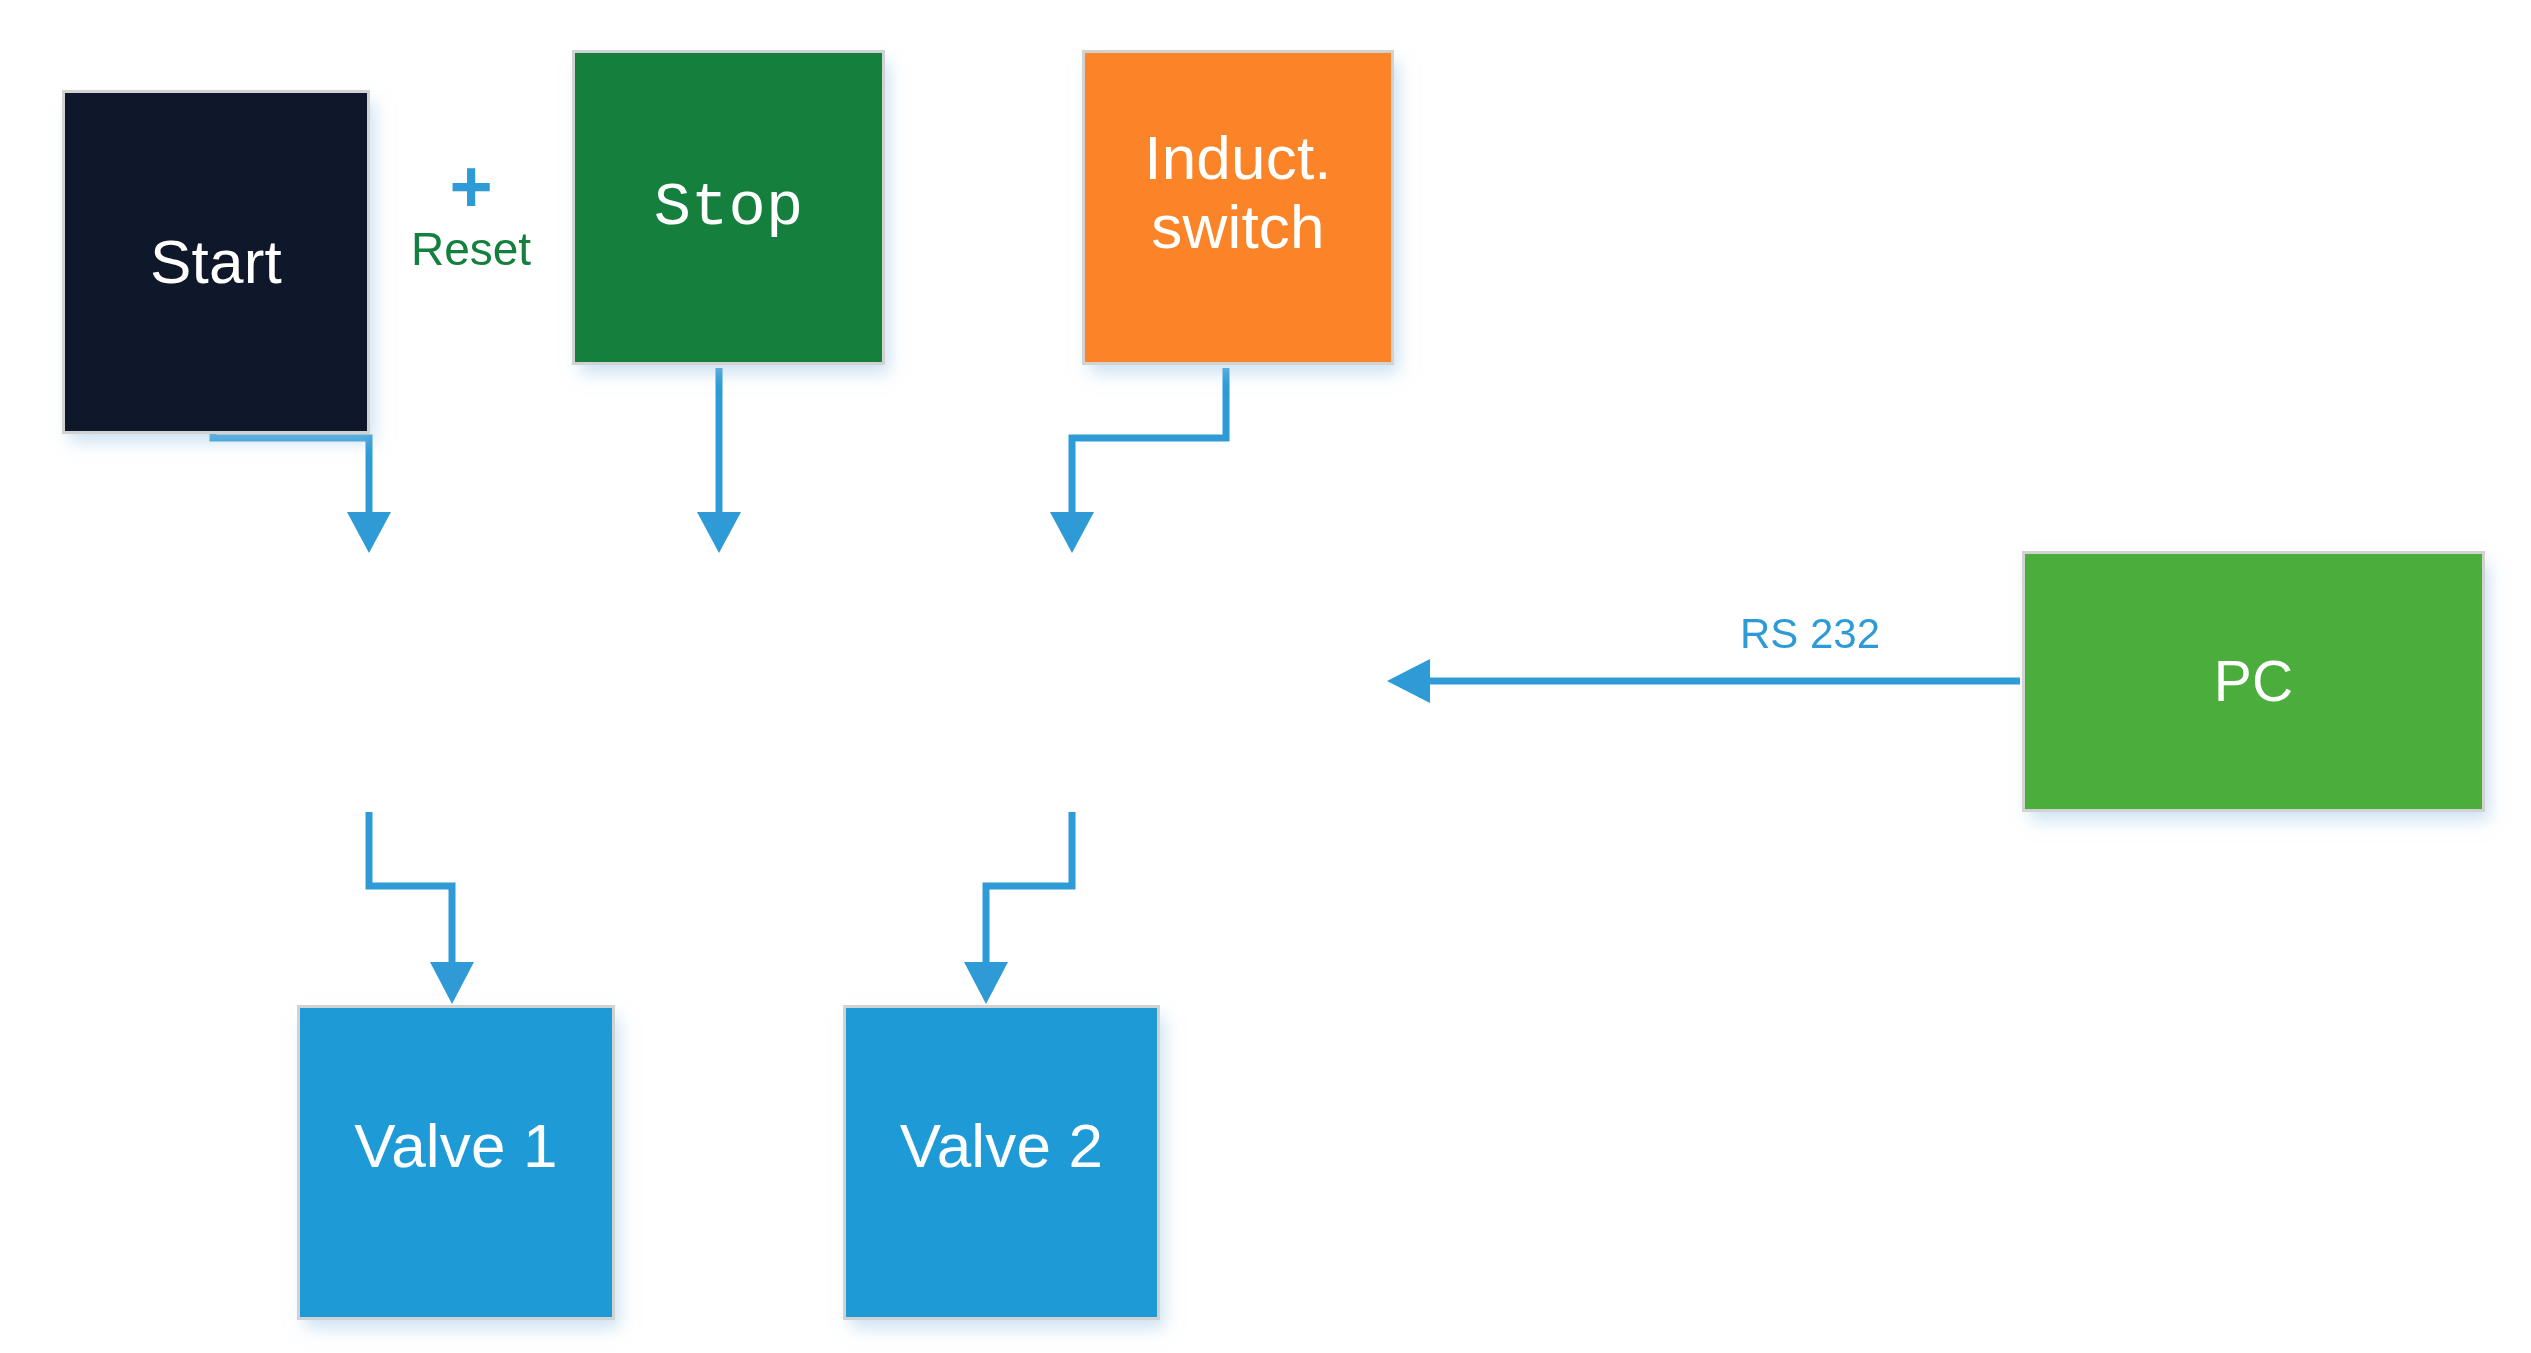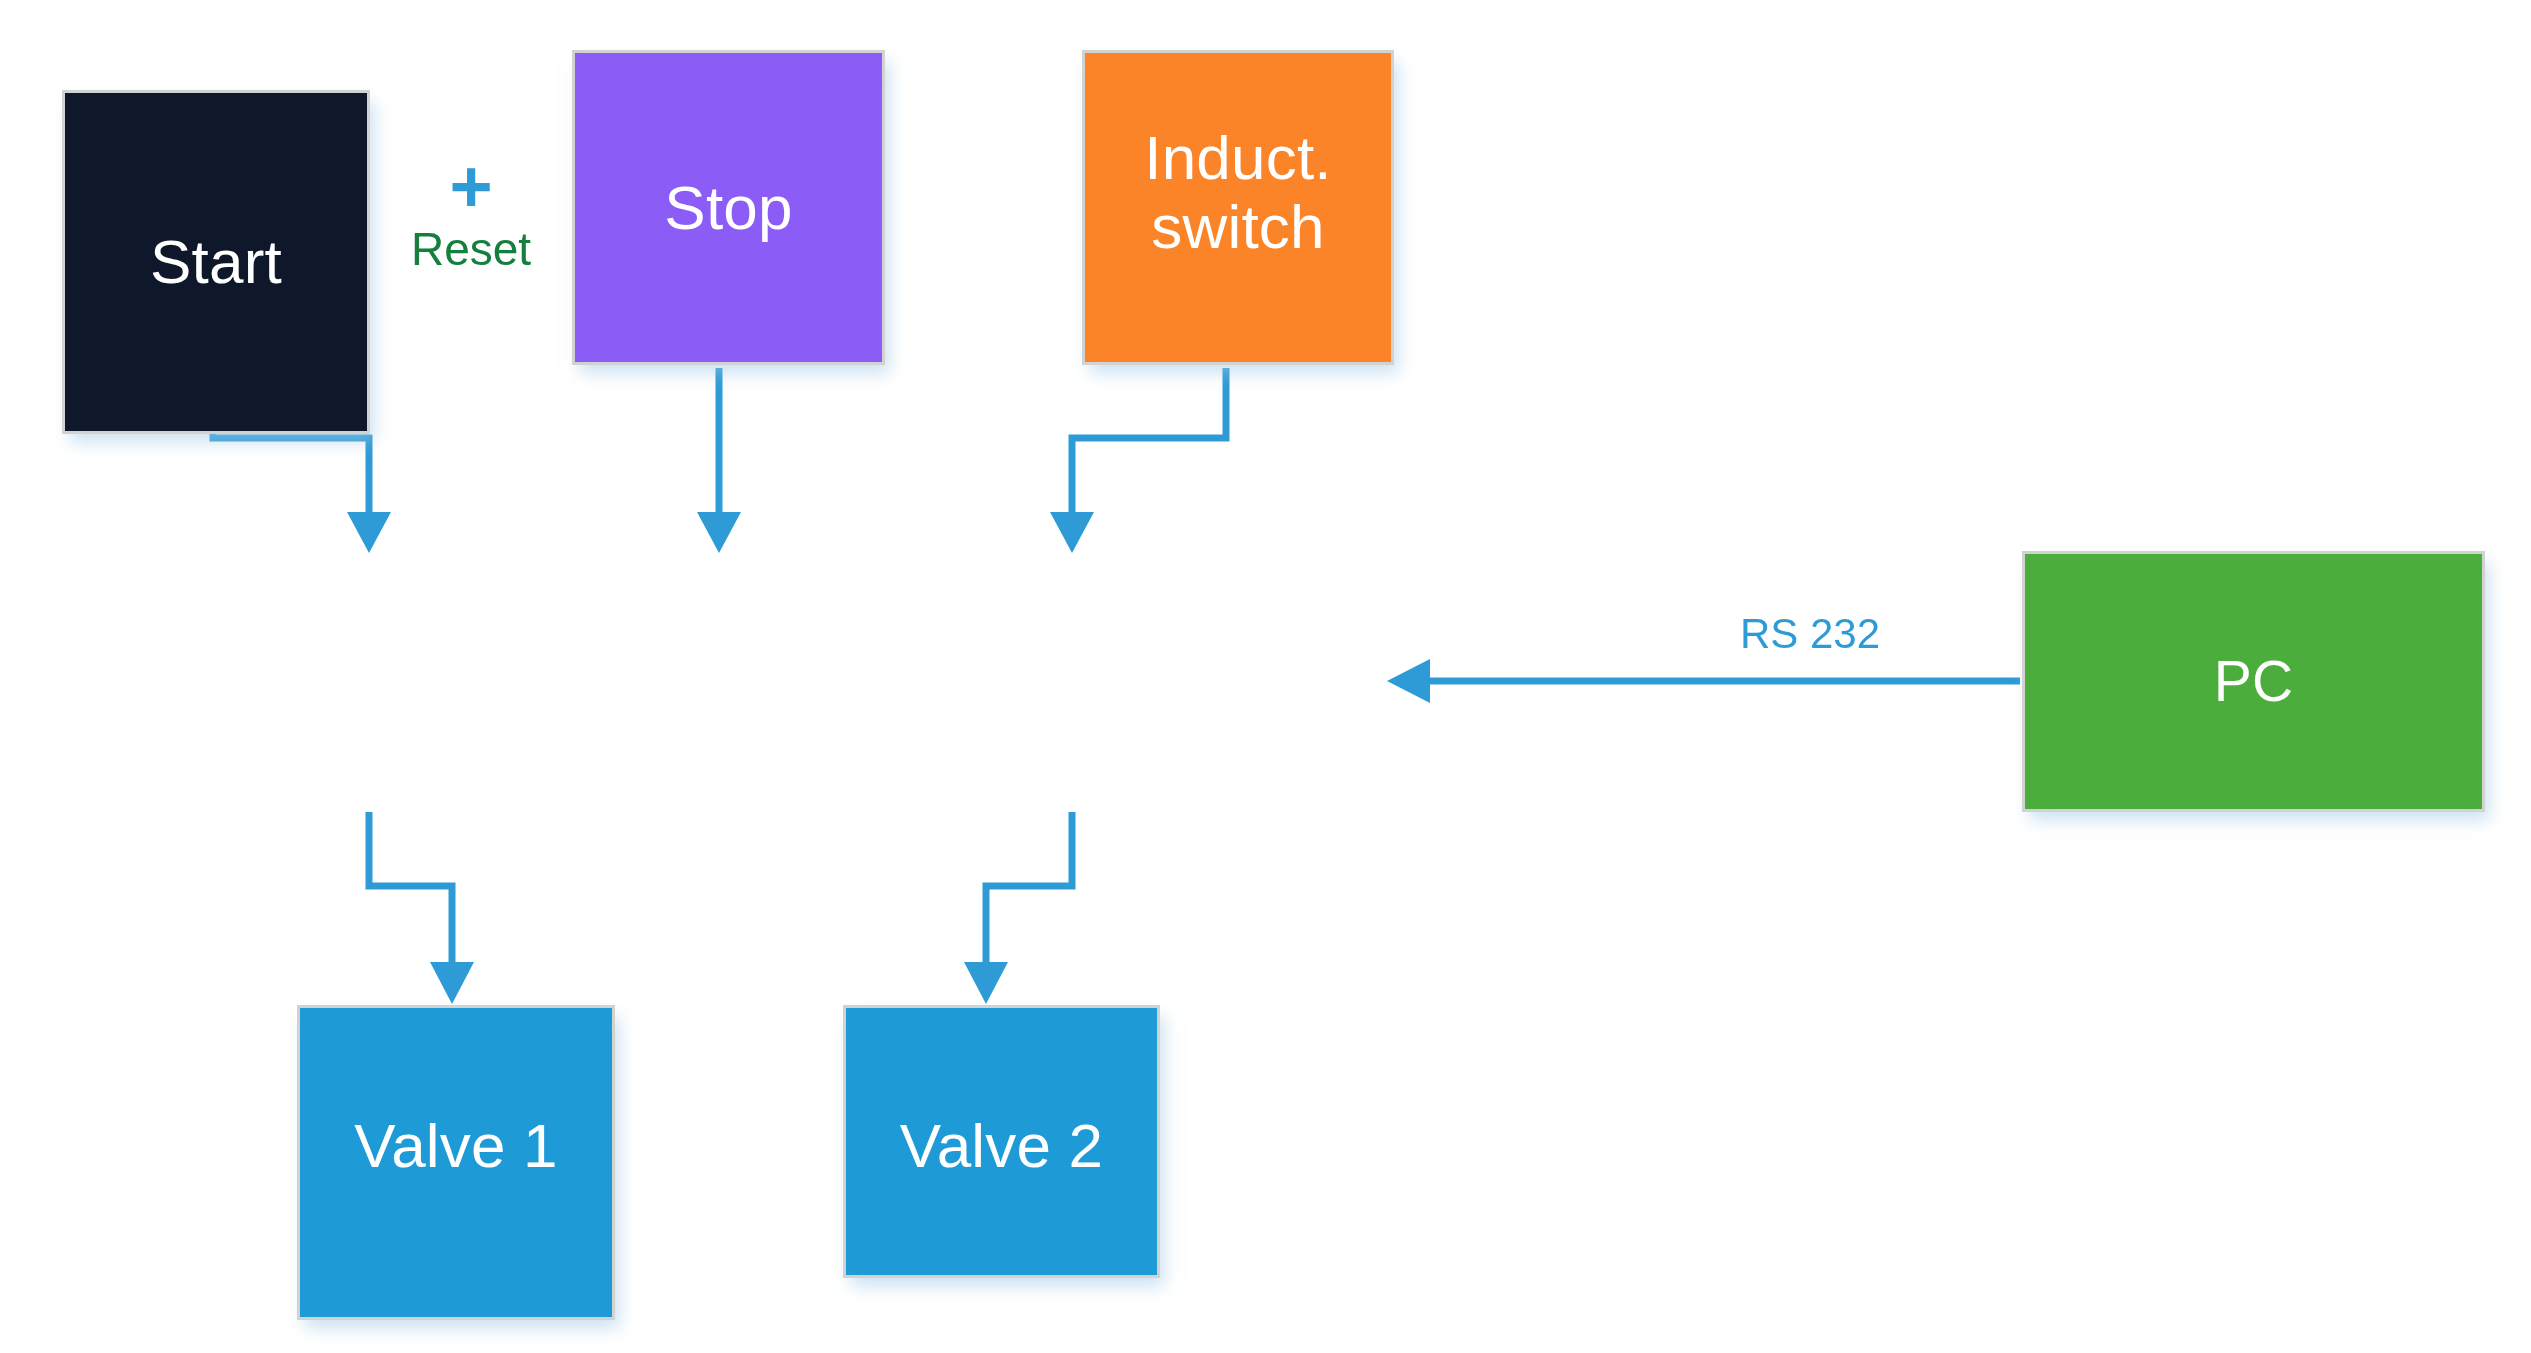--- a/index.html
+++ b/index.html
@@ -27,26 +27,26 @@
     line-height: 1.12;
     letter-spacing: 0.2px;
     box-shadow: 6px 10px 16px -2px rgba(160, 200, 232, 0.55);
   }
   .node-label {
     display: block;
     width: 100%;
   }
   
   #node-start  { left: 62px;   top: 50px;   width: 308px; height: 344px; background: #0f172a; font-size: 62px; margin-top: 40px; }
-  #node-stop   { left: 572px;  top: 50px;   width: 313px; height: 315px; background: #8b5cf6; font-size: 62px; }
+  #node-stop   { left: 572px;  top: 50px;   width: 313px; height: 315px; background: #15803d; font-size: 62px; font-family: Liberation Mono, monospace; }
   #node-induct { left: 1082px; top: 50px;   width: 312px; height: 315px; background: #FB8428; font-size: 62px; align-items: flex-start; padding-top: 70px; }
   #node-plc    { left: 60px;   top: 552px;  width: 1318px; height: 260px; background: #038081; font-size: 57px; }
   #node-pc     { left: 2022px; top: 551px;  width: 463px;  height: 261px; background: #4BAD3B; font-size: 57px; }
   #node-valve1 { left: 297px;  top: 1005px; width: 318px;  height: 315px; background: #1E9BD7; font-size: 62px; align-items: flex-start; padding-top: 103px; }
-  #node-valve2 { left: 843px;  top: 1005px; width: 317px;  height: 273px; background: #1E9BD7; font-size: 62px; align-items: flex-start; padding-top: 103px; }
+  #node-valve2 { left: 843px;  top: 1005px; width: 317px;  height: 315px; background: #1E9BD7; font-size: 62px; align-items: flex-start; padding-top: 103px; }
 
   
   #connectors {
     position: absolute;
     left: 0; top: 0;
     width: 2531px;
     height: 1353px;
     pointer-events: none;
   }
 

